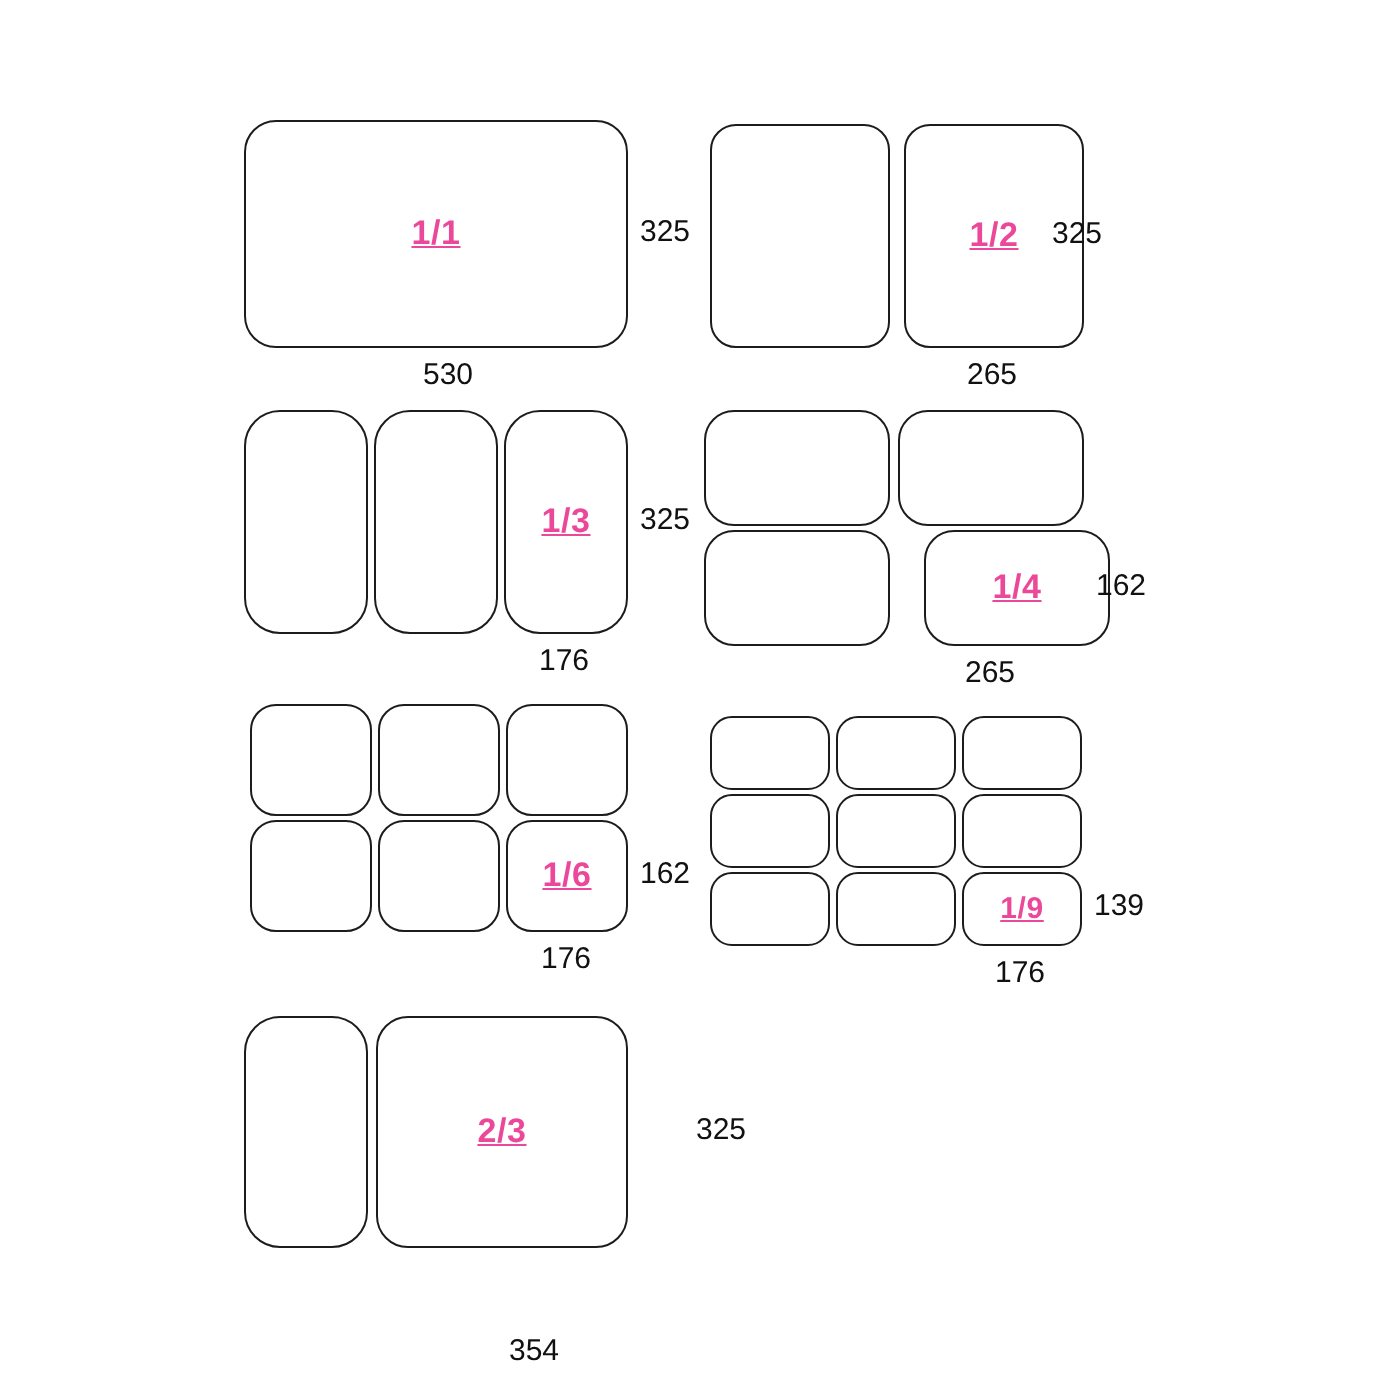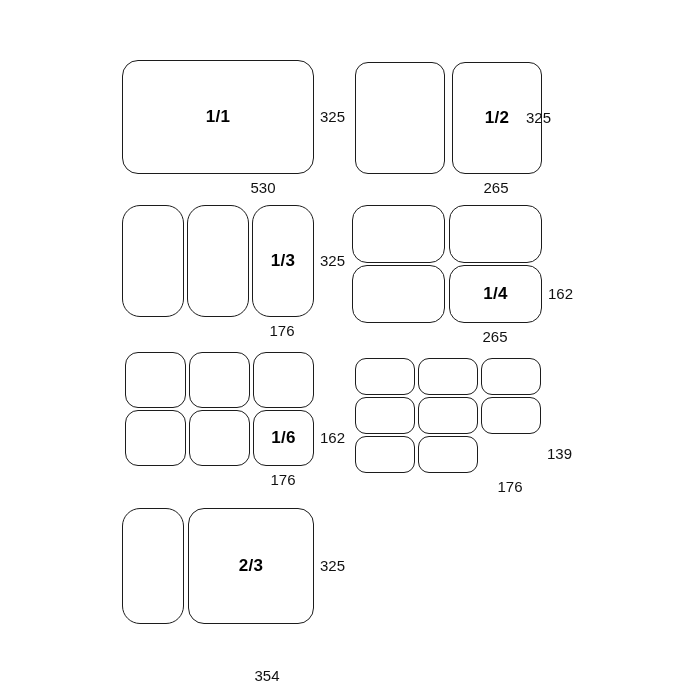--- a/index.html
+++ b/index.html
@@ -7,37 +7,37 @@
   .canvas { position:relative; width:700px; height:700px; background:#ffffff; overflow:hidden; }
   .group { position:absolute; }
   .pan {
     position:absolute;
     border:1.6px solid #1c1c1c;
     background:#ffffff;
     display:flex;
     align-items:center;
     justify-content:center;
   }
-  .fraction { font-weight:700; font-size:17px; color:#000000; letter-spacing:0.3px; }
+  .fraction { font-weight:700; font-size:17px; color:#ec4899; letter-spacing:0.3px;text-decoration:underline; }
   .fraction.small { font-size:15px; }
   .dim { position:absolute; font-size:15px; color:#111111; white-space:nowrap; }
   .dim-side { left:100%; margin-left:8px; transform:translateY(-50%); }
   .dim-bottom { top:100%; margin-top:7px; transform:translateX(-50%); }
 </style>
 </head>
 <body>
 
 <div class="canvas">
 
   <div class="group" style="left:122px; top:60px; width:190px; height:112px;">
     <div class="pan" style="left:0; top:0; width:190px; height:112px; border-radius:16px;">
       <span class="fraction">1/1</span>
     </div>
     <span class="dim dim-side" style="top:56px;">325</span>
-    <span class="dim dim-bottom" style="left:102px;margin-left:39px;">530</span>
+    <span class="dim dim-bottom" style="left:102px;">530</span>
   </div>
 
   <div class="group" style="left:355px; top:62px; width:163px; height:110px;">
     <div class="pan" style="left:0; top:0; width:88px; height:110px; border-radius:13px;"></div>
     <div class="pan" style="left:97px; top:0; width:88px; height:110px; border-radius:13px;">
       <span class="fraction">1/2</span>
     </div>
     <span class="dim dim-side" style="top:55px;">325</span>
     <span class="dim dim-bottom" style="left:141px;">265</span>
   </div>
@@ -49,21 +49,21 @@
       <span class="fraction">1/3</span>
     </div>
     <span class="dim dim-side" style="top:55px;">325</span>
     <span class="dim dim-bottom" style="left:160px;">176</span>
   </div>
 
   <div class="group" style="left:352px; top:205px; width:188px; height:116px;">
     <div class="pan" style="left:0; top:0; width:91px; height:56px; border-radius:15px;"></div>
     <div class="pan" style="left:97px; top:0; width:91px; height:56px; border-radius:15px;"></div>
     <div class="pan" style="left:0; top:60px; width:91px; height:56px; border-radius:15px;"></div>
-    <div class="pan" style="left:97px; top:60px; width:91px; height:56px; border-radius:15px;">
+    <div class="pan" style="left:110px; top:60px; width:91px; height:56px; border-radius:15px;">
       <span class="fraction">1/4</span>
     </div>
     <span class="dim dim-side" style="top:88px;">162</span>
     <span class="dim dim-bottom" style="left:143px;">265</span>
   </div>
 
   <div class="group" style="left:125px; top:352px; width:187px; height:112px;">
     <div class="pan" style="left:0; top:0; width:59px; height:54px; border-radius:13px;"></div>
     <div class="pan" style="left:64px; top:0; width:59px; height:54px; border-radius:13px;"></div>
     <div class="pan" style="left:128px; top:0; width:59px; height:54px; border-radius:13px;"></div>
@@ -78,25 +78,28 @@
 
   <div class="group" style="left:355px; top:358px; width:184px; height:113px;">
     <div class="pan" style="left:0; top:0; width:58px; height:35px; border-radius:11px;"></div>
     <div class="pan" style="left:63px; top:0; width:58px; height:35px; border-radius:11px;"></div>
     <div class="pan" style="left:126px; top:0; width:58px; height:35px; border-radius:11px;"></div>
     <div class="pan" style="left:0; top:39px; width:58px; height:35px; border-radius:11px;"></div>
     <div class="pan" style="left:63px; top:39px; width:58px; height:35px; border-radius:11px;"></div>
     <div class="pan" style="left:126px; top:39px; width:58px; height:35px; border-radius:11px;"></div>
     <div class="pan" style="left:0; top:78px; width:58px; height:35px; border-radius:11px;"></div>
     <div class="pan" style="left:63px; top:78px; width:58px; height:35px; border-radius:11px;"></div>
+    <div class="pan" style="left:126px; top:78px; width:58px; height:35px; border-radius:11px;">
+      <span class="fraction small">1/9</span>
+    </div>
     <span class="dim dim-side" style="top:95px;">139</span>
     <span class="dim dim-bottom" style="left:155px;">176</span>
   </div>
 
-  <div class="group" style="left:122px; top:508px; width:190px; height:114px;">
+  <div class="group" style="left:122px; top:508px; width:190px; height:114px;padding-left:28px;">
     <div class="pan" style="left:0; top:0; width:60px; height:114px; border-radius:18px;"></div>
     <div class="pan" style="left:66px; top:0; width:124px; height:114px; border-radius:16px;">
       <span class="fraction">2/3</span>
     </div>
     <span class="dim dim-side" style="top:57px;">325</span>
     <span class="dim dim-bottom" style="left:145px;margin-top:45px;">354</span>
   </div>
 
 </div>
 

